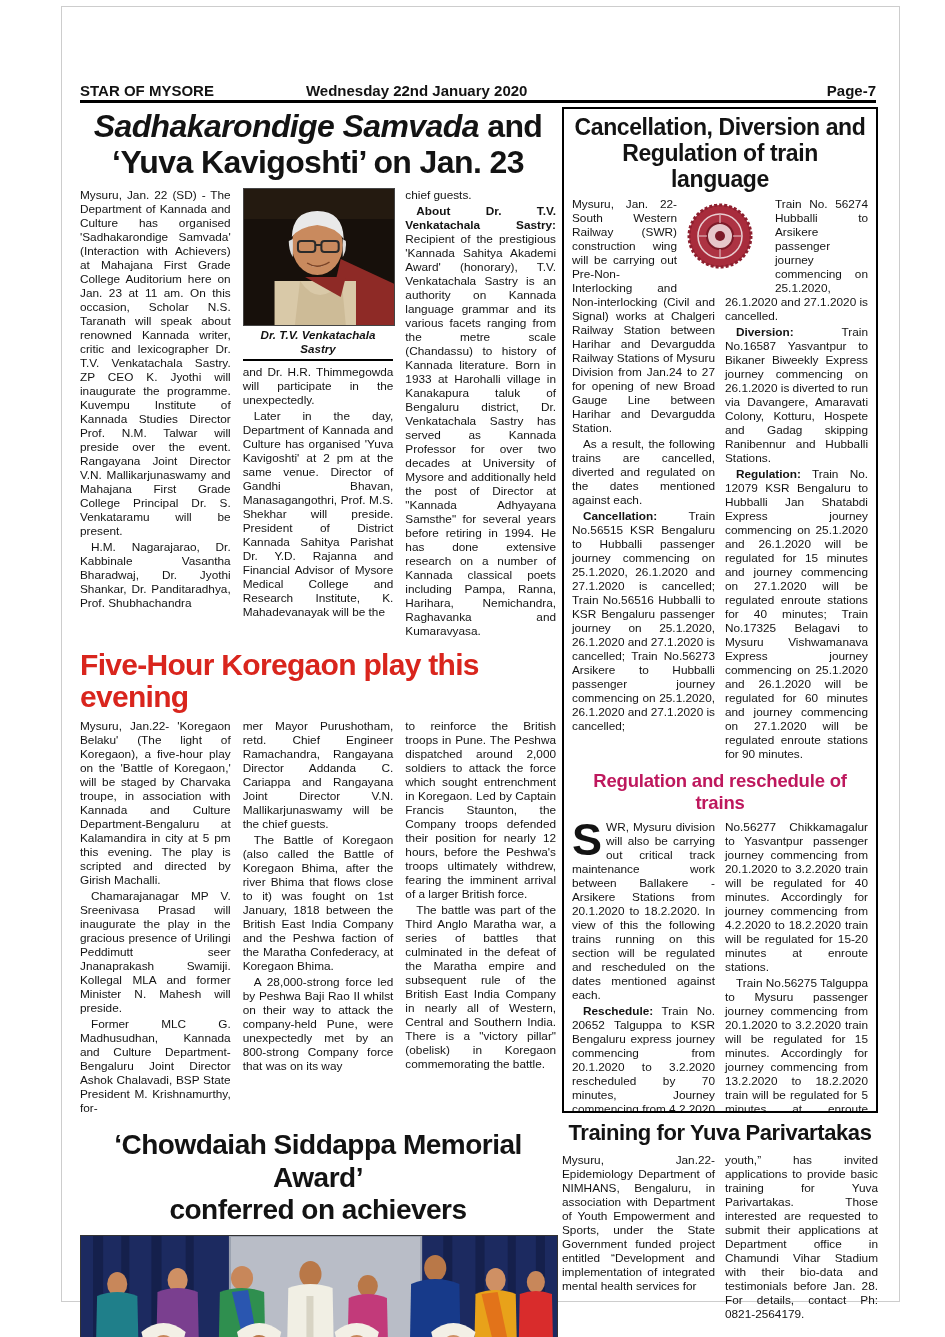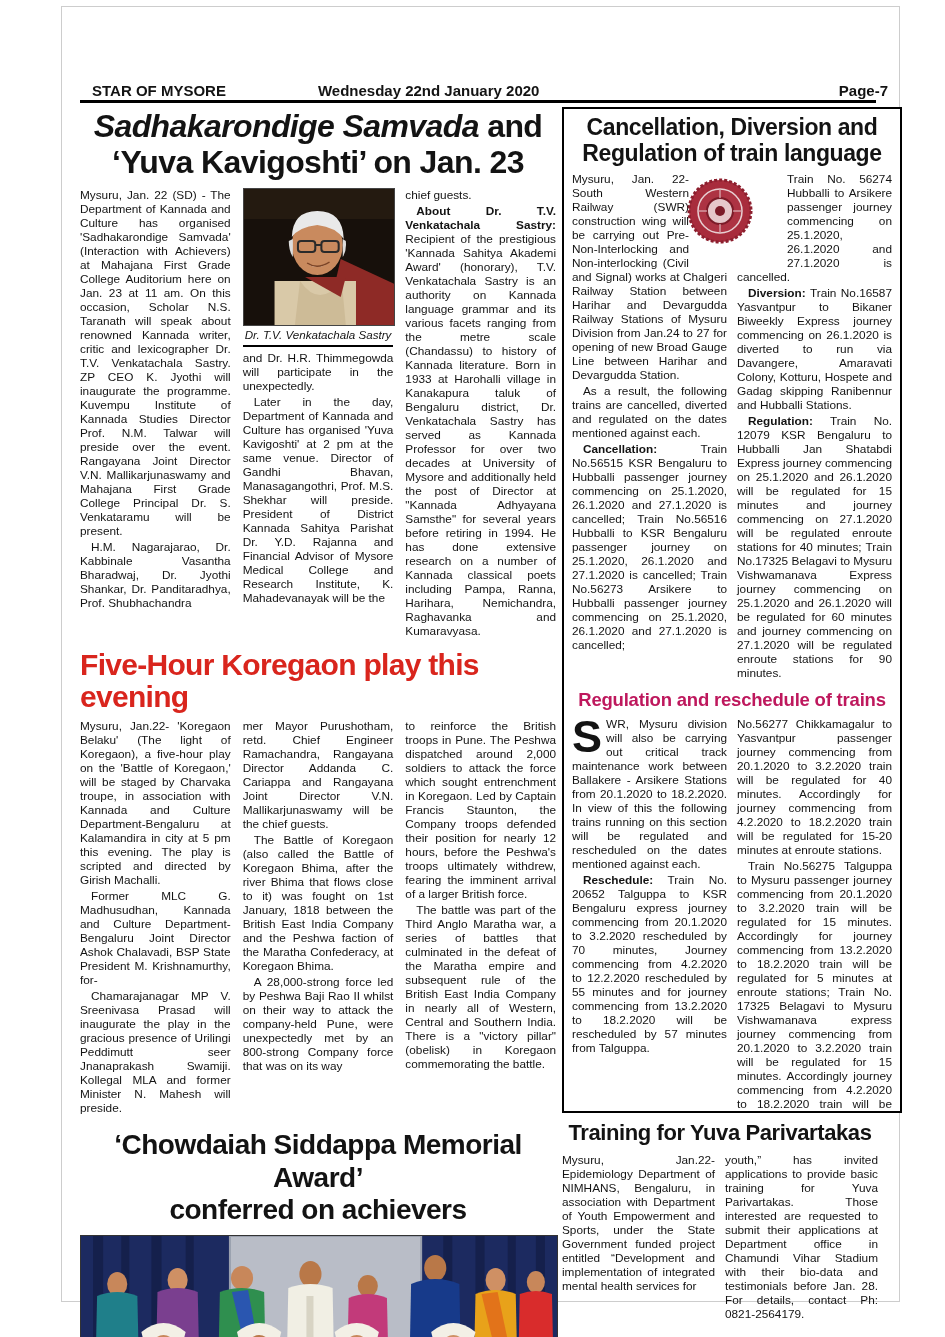--- a/index.html
+++ b/index.html
@@ -4,48 +4,48 @@
 <style>
   html,body{margin:0;padding:0;}
   body{
     width:945px;height:1337px;position:relative;background:#ffffff;
     font-family:"Liberation Sans",sans-serif;color:#131313;
     -webkit-font-smoothing:antialiased;
   }
   .page-frame{position:absolute;left:61px;top:6px;width:837px;height:1294px;
     border:1px solid #cdcdcd;pointer-events:none;}
   
-  .m-header{position:absolute;left:92px;top:82px;width:796px;display:flex;
+  .m-header{position:absolute;left:80px;top:82px;width:796px;display:flex;
     font-weight:bold;font-size:15px;letter-spacing:0;}
   .m-header .date{margin-left:92px;}
   .m-header .pageno{margin-left:auto;}
   .header-rule{position:absolute;left:80px;top:100px;width:796px;height:3px;background:#000;}
   
   .left-block{position:absolute;left:80px;top:106px;width:476px;}
   .headline-1{text-align:center;font-weight:bold;font-size:32px;line-height:1.13;
     letter-spacing:-0.6px;margin:2px 0 8px;}
   .headline-1 .it{font-style:italic;}
   .cols3{display:flex;gap:12px;}
   .cols2{display:flex;gap:10px;position:relative;}
   .col{flex:1;min-width:0;text-align:justify;font-size:11.8px;line-height:14px;}
   .col p{margin:0 0 2px;text-indent:11px;}
   .col p.flush{text-indent:0;}
   b.lead{font-weight:bold;}
   
   figure.portrait{margin:0 0 3px;}
   figure.portrait svg{display:block;width:100%;height:136px;border:1px solid #444;}
-  figure.portrait figcaption{font-weight:normal;font-style:italic;text-align:center;
+  figure.portrait figcaption{font-weight:bold;font-style:italic;text-align:center;
     font-size:11.6px;padding:2px 0 3px;border-bottom:2px solid #000;margin-bottom:4px;}
   .red-head{color:#d9251d;font-weight:bold;font-size:30px;
     letter-spacing:-0.7px;margin:9px 0 7px;line-height:1.05;}
   .chow-head{font-weight:bold;font-size:28px;text-align:center;line-height:1.15;
     letter-spacing:-0.5px;margin:12px 0 9px;}
   .group-photo-wrap svg{display:block;width:100%;height:212px;border:1px solid #333;}
   
-  .right-block{position:absolute;left:562px;top:107px;width:340px;height:1006px;
+  .right-block{position:absolute;left:562px;top:107px;width:316px;height:1006px;
     border:2.5px solid #000;box-sizing:border-box;padding:6px 8px 8px;overflow:hidden;background:#fff;}
   .train-head{text-align:center;font-weight:bold;font-size:23px;line-height:1.12;
     letter-spacing:-0.4px;margin-bottom:5px;}
   .rail-logo{position:absolute;left:115px;top:6px;width:66px;height:66px;z-index:2;}
   .sp-r{float:right;width:34px;height:86px;margin-left:4px;}
   .sp-l{float:left;width:46px;height:72px;margin-right:4px;margin-top:14px;}
   .red-subhead{color:#be185d;font-weight:bold;font-size:18.5px;text-align:center;
     margin:7px 0 6px;letter-spacing:-0.2px;}
   .dropcap{float:left;font-weight:bold;font-size:45px;line-height:36px;padding:2px 4px 0 0;}
   
@@ -105,22 +105,22 @@
       <p class="flush">chief guests.</p>
       <p><b class="lead">About Dr. T.V. Venkatachala Sastry:</b><span> Recipient of the prestigious 'Kannada Sahitya Akademi Award' (honorary), T.V. Venkatachala Sastry is an authority on Kannada language grammar and its various facets ranging from the metre scale (Chandassu) to history of Kannada literature. Born in 1933 at Harohalli village in Kanakapura taluk of Bengaluru district, Dr. Venkatachala Sastry has served as Kannada Professor for over two decades at University of Mysore and additionally held the post of Director at "Kannada Adhyayana Samsthe" for several years before retiring in 1994. He has done extensive research on a number of Kannada classical poets including Pampa, Ranna, Harihara, Nemichandra, Raghavanka and Kumaravyasa.</span></p>
     </div>
   </div>
 
   <div class="red-head">Five-Hour Koregaon play this evening</div>
 
   <div class="cols3">
     <div class="col">
       <p class="flush">Mysuru, Jan.22- 'Koregaon Belaku' (The light of Koregaon), a five-hour play on the 'Battle of Koregaon,' will be staged by Charvaka troupe, in association with Kannada and Culture Department-Bengaluru at Kalamandira in city at 5 pm this evening. The play is scripted and directed by Girish Machalli.</p>
+      <p>Chamarajanagar MP V. Sreenivasa Prasad will inaugurate the play in the gracious presence of Urilingi Peddimutt seer Jnanaprakash Swamiji. Kollegal MLA and former Minister N. Mahesh will preside.</p>
       <p>Former MLC G. Madhusudhan, Kannada and Culture Department-Bengaluru Joint Director Ashok Chalavadi, BSP State President M. Krishnamurthy, for-</p>
-      <p>Chamarajanagar MP V. Sreenivasa Prasad will inaugurate the play in the gracious presence of Urilingi Peddimutt seer Jnanaprakash Swamiji. Kollegal MLA and former Minister N. Mahesh will preside.</p>
     </div>
     <div class="col">
       <p class="flush">mer Mayor Purushotham, retd. Chief Engineer Ramachandra, Rangayana Director Addanda C. Cariappa and Rangayana Joint Director V.N. Mallikarjunaswamy will be the chief guests.</p>
       <p>The Battle of Koregaon (also called the Battle of Koregaon Bhima, after the river Bhima that flows close to it) was fought on 1st January, 1818 between the British East India Company and the Peshwa faction of the Maratha Confederacy, at Koregaon Bhima.</p>
       <p>A 28,000-strong force led by Peshwa Baji Rao II whilst on their way to attack the company-held Pune, were unexpectedly met by an 800-strong Company force that was on its way</p>
     </div>
     <div class="col">
       <p class="flush">to reinforce the British troops in Pune. The Peshwa dispatched around 2,000 soldiers to attack the force which sought entrenchment in Koregaon. Led by Captain Francis Staunton, the Company troops defended their position for nearly 12 hours, before the Peshwa's troops ultimately withdrew, fearing the imminent arrival of a larger British force.</p>
       <p>The battle was part of the Third Anglo Maratha war, a series of battles that culminated in the defeat of the Maratha empire and subsequent rule of the British East India Company in nearly all of Western, Central and Southern India. There is a "victory pillar" (obelisk) in Koregaon commemorating the battle.</p>
     </div>

